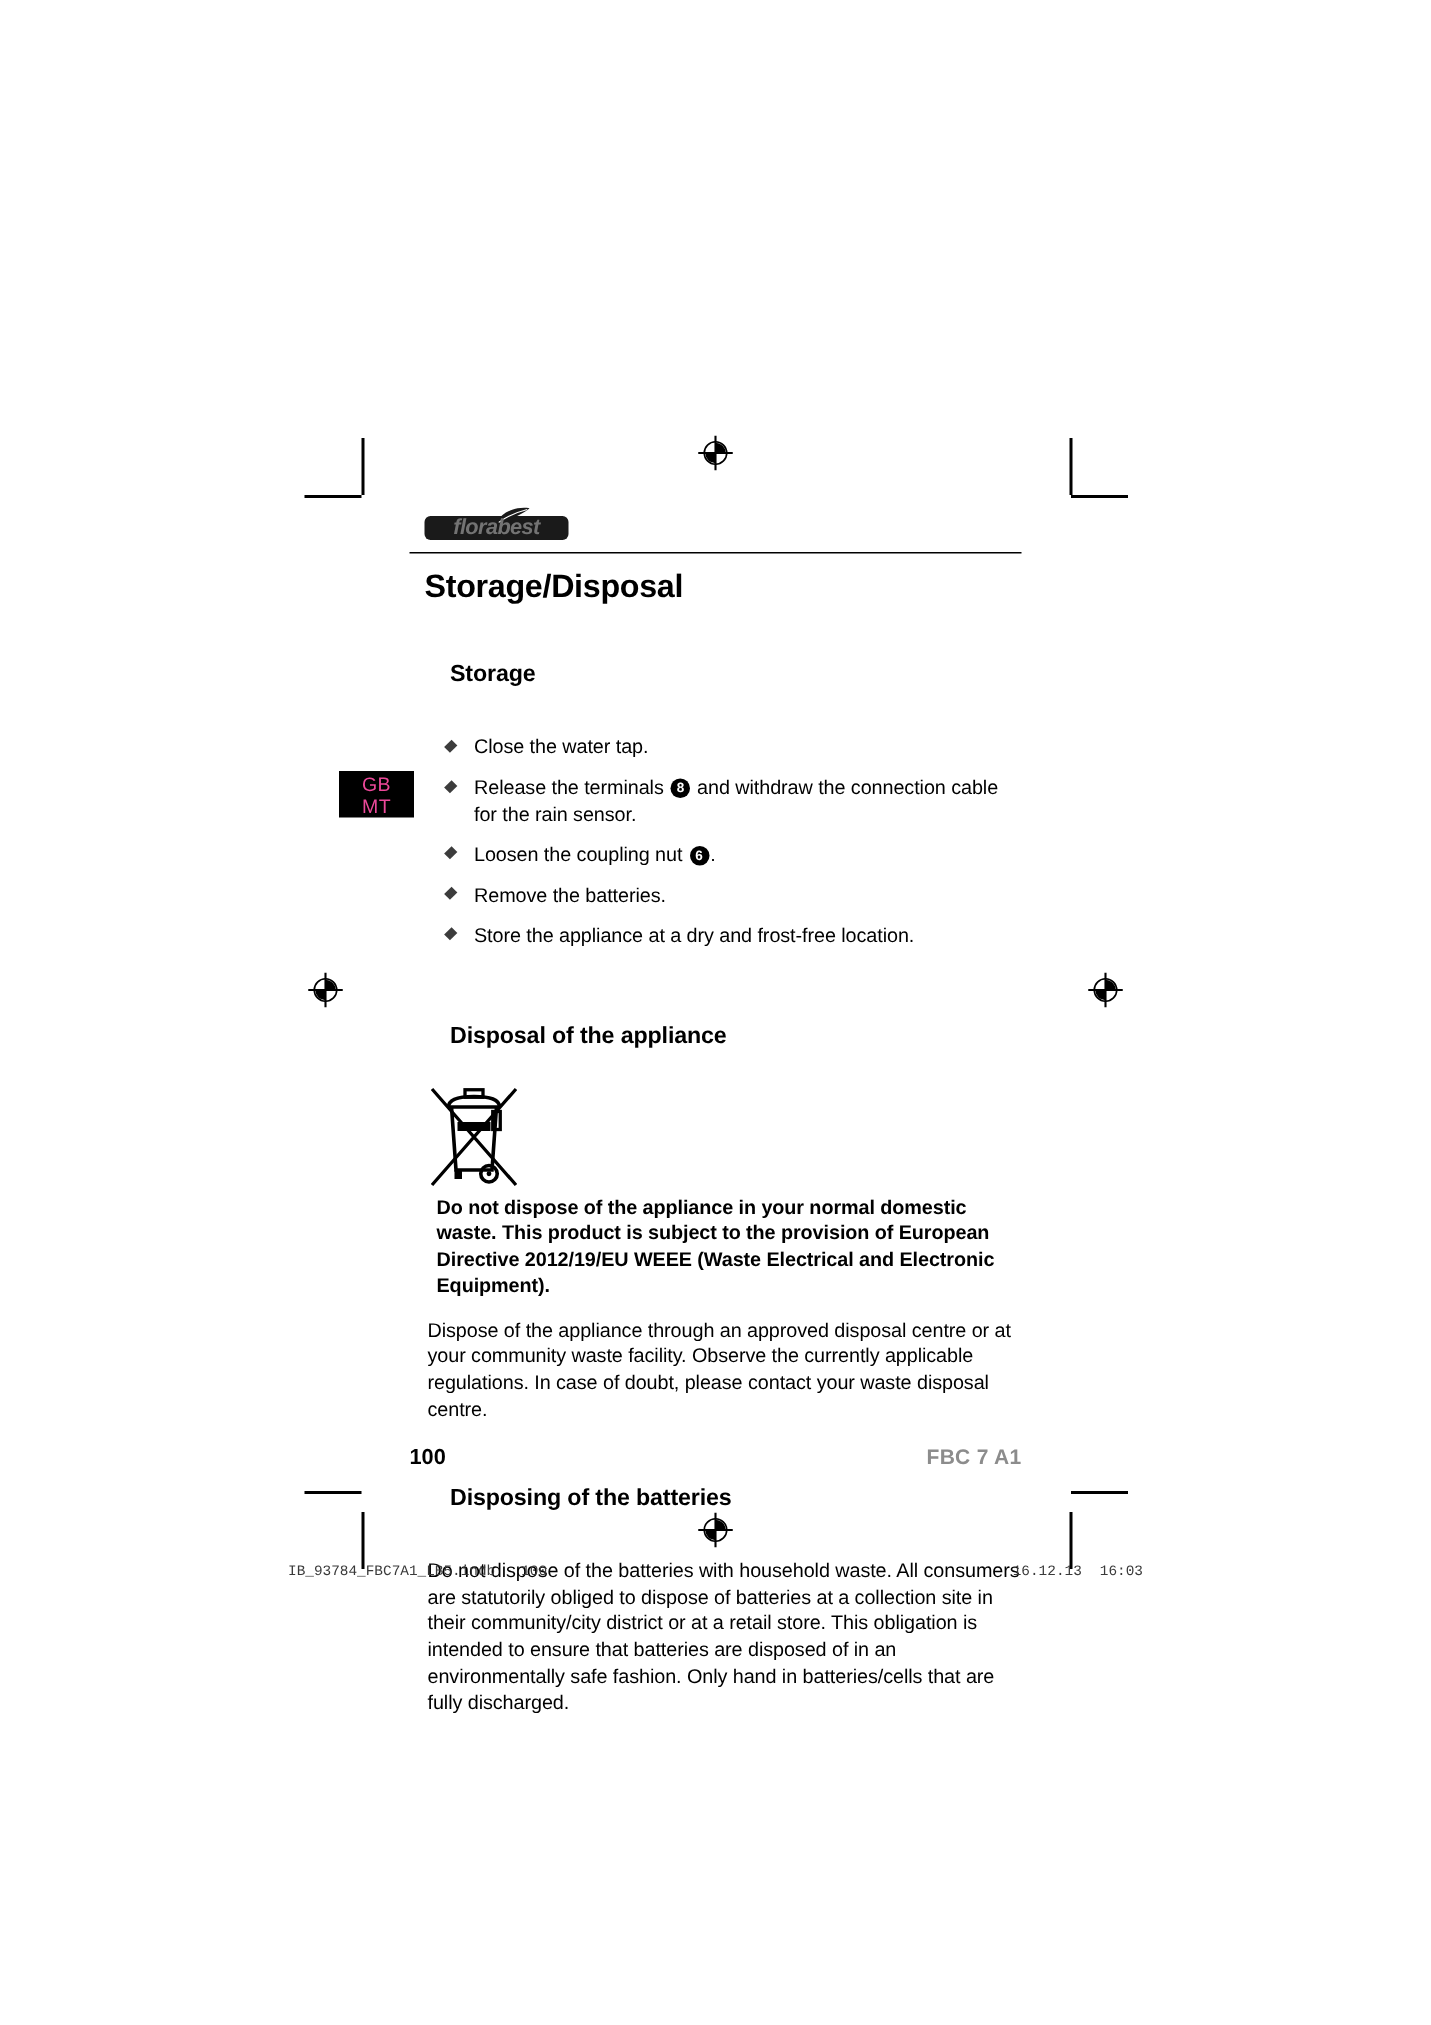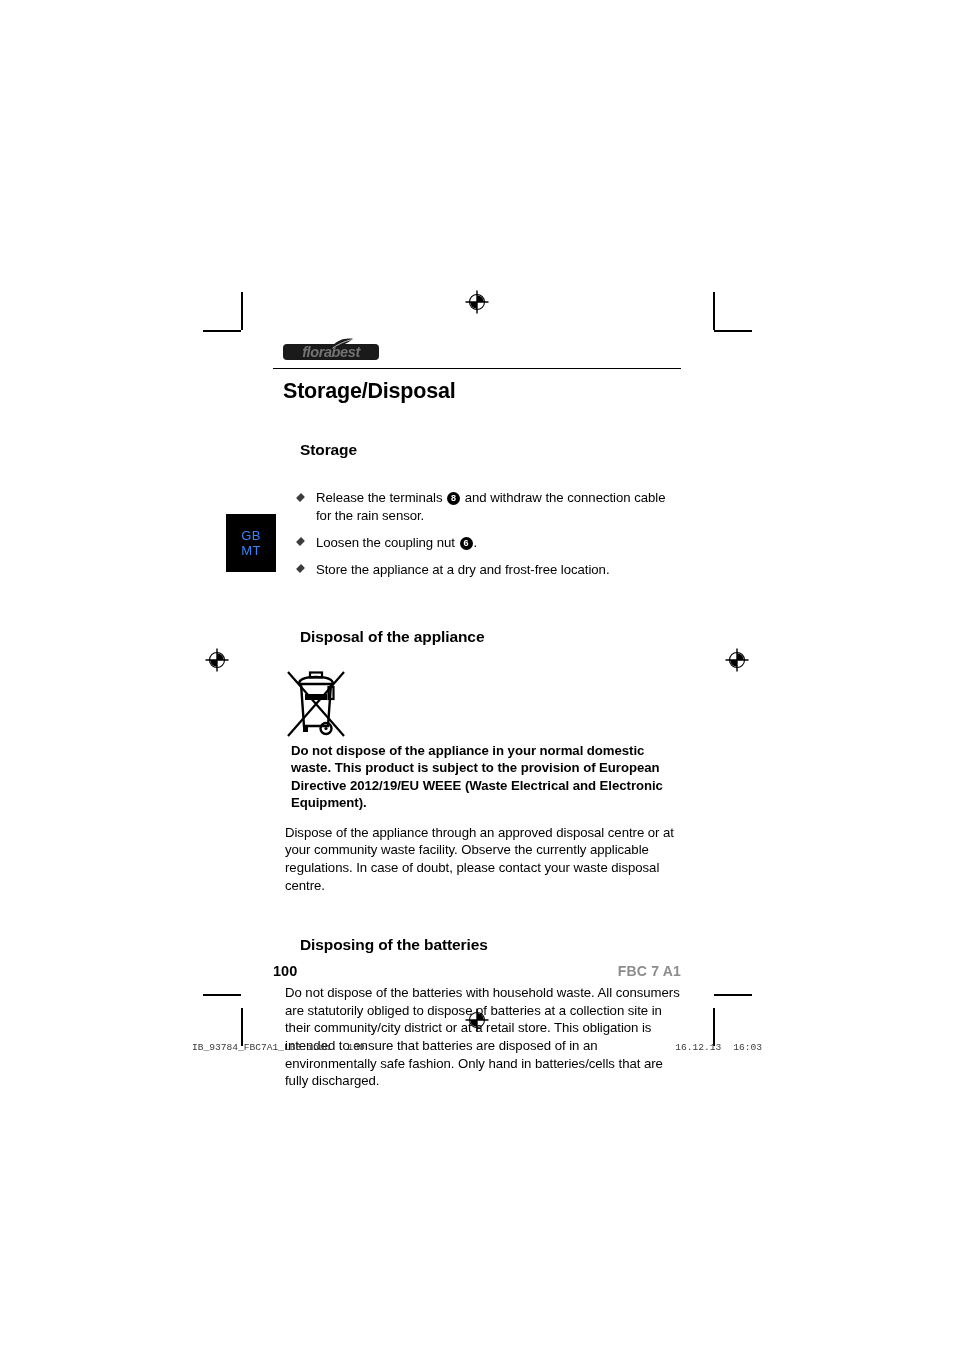--- a/index.html
+++ b/index.html
@@ -85,23 +85,23 @@
     width: 408px;
     height: 1.3px;
     background: #000000;
   }
 
   .lang-tab {
     position: absolute;
     left: 226px;
     top: 514px;
     width: 50px;
-    height: 58px;
+    height: 31px;
     background: #000000;
-    color: #3b82f6;
+    color: #ec4899;
     display: flex;
     flex-direction: column;
     align-items: center;
     justify-content: center;
     font-size: 13px;
     line-height: 15px;
     letter-spacing: 0.3px;
   }
 
   .content {
@@ -297,25 +297,33 @@
 
     <div class="gap-a"></div>
 
     <h2 class="section-title">Storage</h2>
 
     <div class="gap-b"></div>
 
     <ul class="bullets">
       <li>
         <span class="dia"></span>
+        <span>Close the water tap.</span>
+      </li>
+      <li>
+        <span class="dia"></span>
         <span>Release the terminals </span><span class="num-badge">8</span><span> and withdraw the connection cable for the rain sensor.</span>
       </li>
       <li>
         <span class="dia"></span>
         <span>Loosen the coupling nut </span><span class="num-badge">6</span><span>.</span>
+      </li>
+      <li>
+        <span class="dia"></span>
+        <span>Remove the batteries.</span>
       </li>
       <li>
         <span class="dia"></span>
         <span>Store the appliance at a dry and frost-free location.</span>
       </li>
     </ul>
 
     <div class="gap-c"></div>
 
     <h2 class="section-title">Disposal of the appliance</h2>

